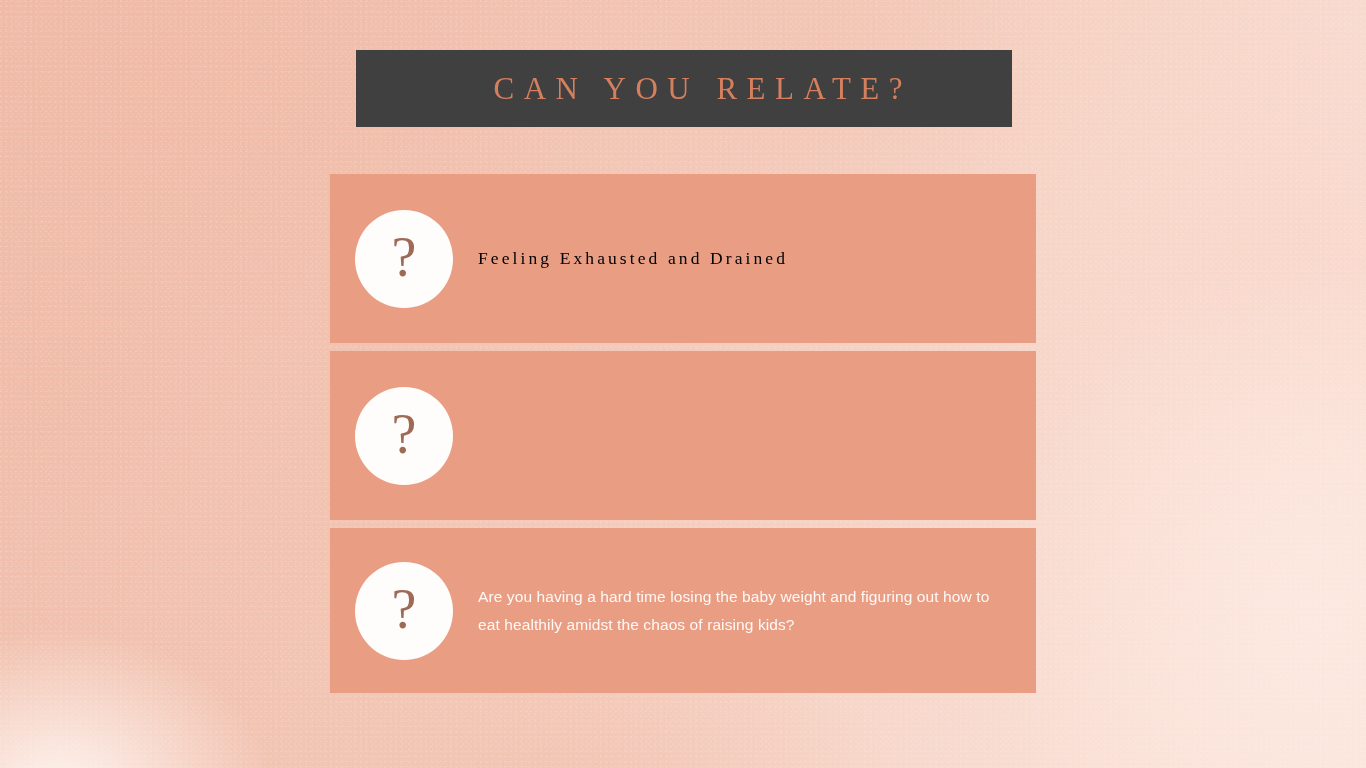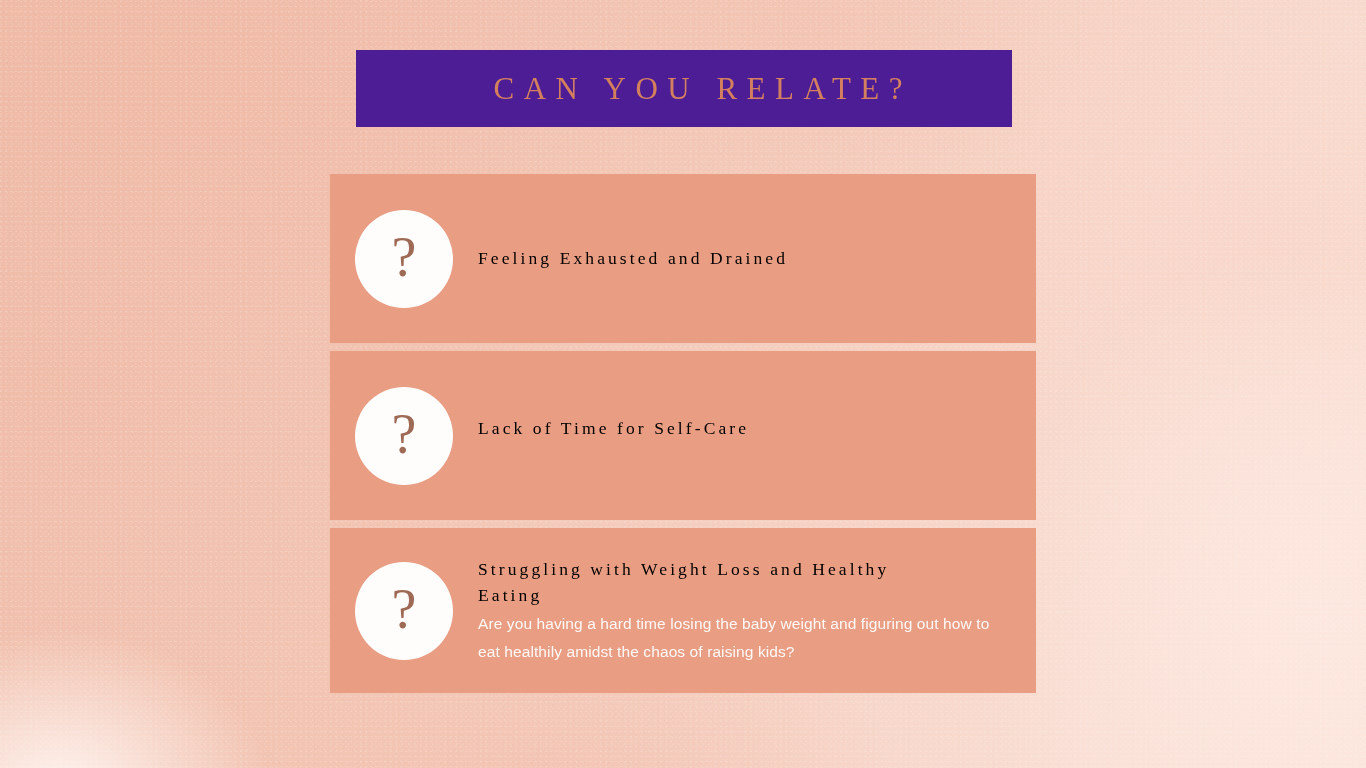--- a/index.html
+++ b/index.html
@@ -69,21 +69,21 @@
     inset:0;
   }
 
   
   #title-banner {
     position:absolute;
     left:356px;
     top:50px;
     width:656px;
     height:77px;
-    background:#4c1d95;
+    background:#404040;
     display:flex;
     align-items:center;
     justify-content:center;
     padding-left:28px;
   }
 
   #page-title {
     font-family:"Liberation Serif", serif;
     font-size:31px;
     font-weight:400;
@@ -190,29 +190,27 @@
     </div>
   </div>
 
   <div class="card" id="card-2">
     <div class="card-icon-wrap">
       <div class="q-circle">
         <span class="q-mark">?</span>
       </div>
     </div>
     <div class="card-text">
-      <div class="card-heading">Lack of Time for Self-Care</div>
     </div>
   </div>
 
   <div class="card" id="card-3">
     <div class="card-icon-wrap">
       <div class="q-circle">
         <span class="q-mark">?</span>
       </div>
     </div>
     <div class="card-text">
-      <div class="card-heading">Struggling with Weight Loss and Healthy Eating</div>
       <div class="card-body">Are you having a hard time losing the baby weight and figuring out how to eat healthily amidst the chaos of raising kids?</div>
     </div>
   </div>
 
 </div>
 
 </body></html>

